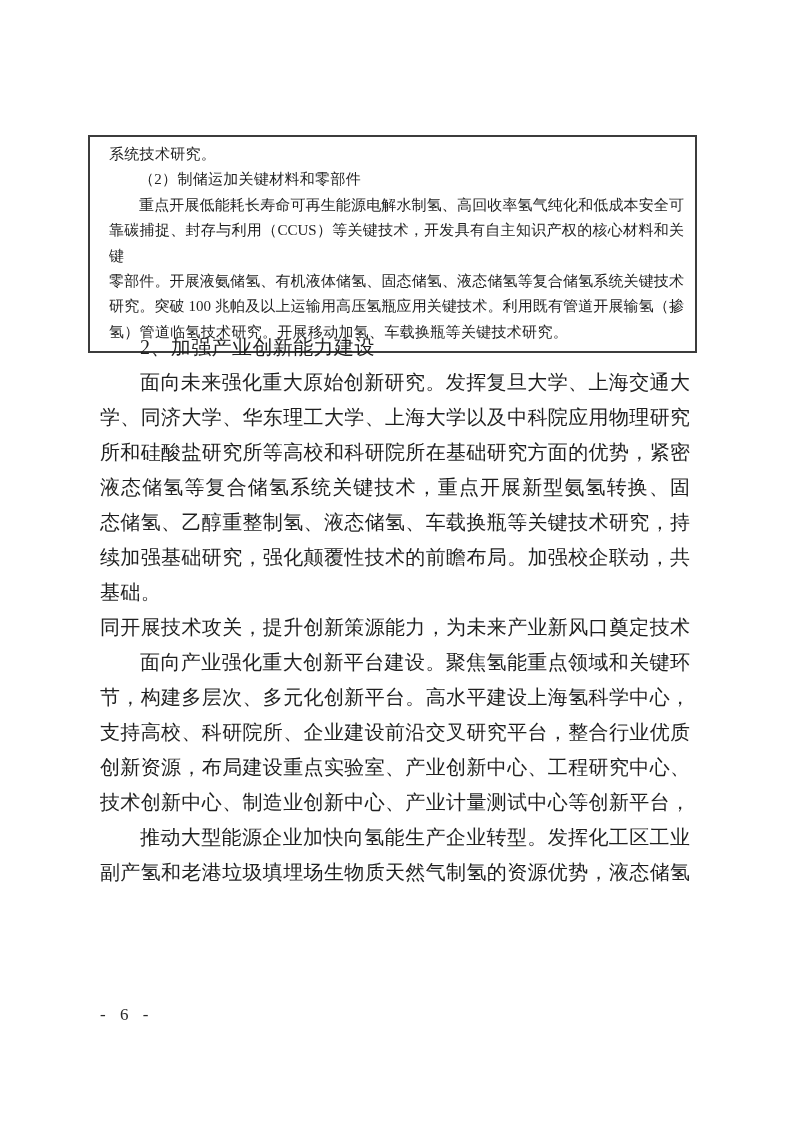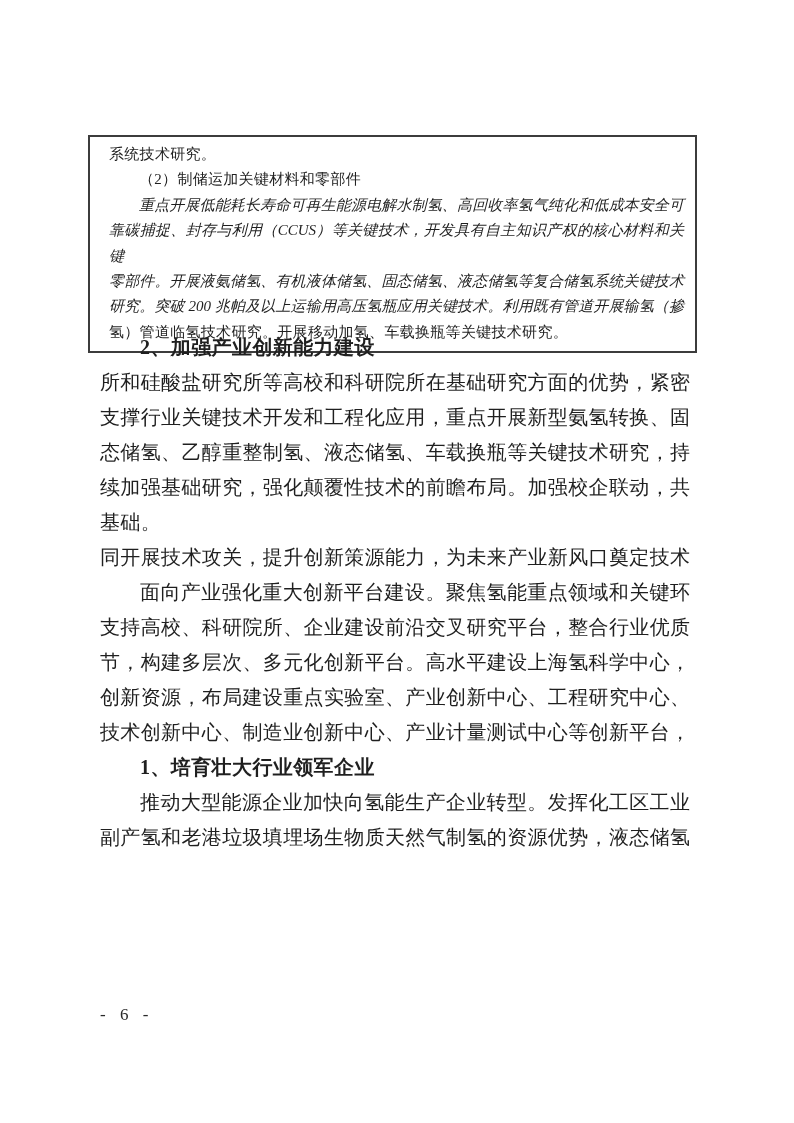--- a/index.html
+++ b/index.html
@@ -31,21 +31,20 @@
     font-size: 15px;
     line-height: 25.4px;
     white-space: nowrap;
     letter-spacing: 0.3px;
   }
   .box-line.fill {
     white-space: normal;
     text-align: justify;
     text-align-last: justify;
     letter-spacing: 0;
-    font-style: italic;
   }
   
   .main-text {
     position: absolute;
     left: 100px;
     top: 330px;
     width: 590px;
   }
   .line {
     font-size: 20px;
@@ -56,21 +55,21 @@
   .line.fill {
     white-space: normal;
     text-align: justify;
     text-align-last: justify;
     letter-spacing: 0;
   }
   .indent {
     text-indent: 2em;
   }
   .heading {
-    font-weight: 700;
+    font-weight: 400;
   }
   
   .footer {
     position: absolute;
     left: 100px;
     top: 1005px;
     font-size: 17px;
     letter-spacing: 5px;
     color: #2a2a2a;
   }
@@ -79,42 +78,43 @@
 <body>
 
 <div class="page">
 
   <div class="excerpt-box">
     <div class="box-line">系统技术研究。</div>
     <div class="box-line indent">（2）制储运加关键材料和零部件</div>
     <div class="box-line indent fill">重点开展低能耗长寿命可再生能源电解水制氢、高回收率氢气纯化和低成本安全可</div>
     <div class="box-line fill">靠碳捕捉、封存与利用（CCUS）等关键技术，开发具有自主知识产权的核心材料和关键</div>
     <div class="box-line fill">零部件。开展液氨储氢、有机液体储氢、固态储氢、液态储氢等复合储氢系统关键技术</div>
-    <div class="box-line fill">研究。突破 200 兆帕及以上运输用高压氢瓶应用关键技术。利用既有管道开展输氢（掺</div>
+    <div class="box-line fill">研究。突破 100 兆帕及以上运输用高压氢瓶应用关键技术。利用既有管道开展输氢（掺</div>
     <div class="box-line">氢）管道临氢技术研究。开展移动加氢、车载换瓶等关键技术研究。</div>
   </div>
 
   <div class="main-text">
 
     <div class="line indent heading">2、加强产业创新能力建设</div>
 
+    <div class="line indent fill">面向未来强化重大原始创新研究。发挥复旦大学、上海交通大</div>
+    <div class="line fill">学、同济大学、华东理工大学、上海大学以及中科院应用物理研究</div>
     <div class="line fill">所和硅酸盐研究所等高校和科研院所在基础研究方面的优势，紧密</div>
-    <div class="line fill">支撑行业关键技术开发和工程化应用，重点开展新型氨氢转换、固</div>
+    <div class="line fill">液态储氢等复合储氢系统关键技术，重点开展新型氨氢转换、固</div>
     <div class="line fill">态储氢、乙醇重整制氢、液态储氢、车载换瓶等关键技术研究，持</div>
     <div class="line fill">续加强基础研究，强化颠覆性技术的前瞻布局。加强校企联动，共</div>
     <div class="line">基础。</div>
     <div class="line fill">同开展技术攻关，提升创新策源能力，为未来产业新风口奠定技术</div>
 
     <div class="line indent fill">面向产业强化重大创新平台建设。聚焦氢能重点领域和关键环</div>
+    <div class="line fill">节，构建多层次、多元化创新平台。高水平建设上海氢科学中心，</div>
     <div class="line fill">支持高校、科研院所、企业建设前沿交叉研究平台，整合行业优质</div>
-    <div class="line fill">节，构建多层次、多元化创新平台。高水平建设上海氢科学中心，</div>
     <div class="line fill">创新资源，布局建设重点实验室、产业创新中心、工程研究中心、</div>
     <div class="line fill">技术创新中心、制造业创新中心、产业计量测试中心等创新平台，</div>
 
-    <div class="line indent heading">1、培育壮大行业领军企业</div>
 
     <div class="line indent fill">推动大型能源企业加快向氢能生产企业转型。发挥化工区工业</div>
     <div class="line fill">副产氢和老港垃圾填埋场生物质天然气制氢的资源优势，液态储氢</div>
 
   </div>
 
   <div class="footer">- 6 -</div>
 
 </div>
 

